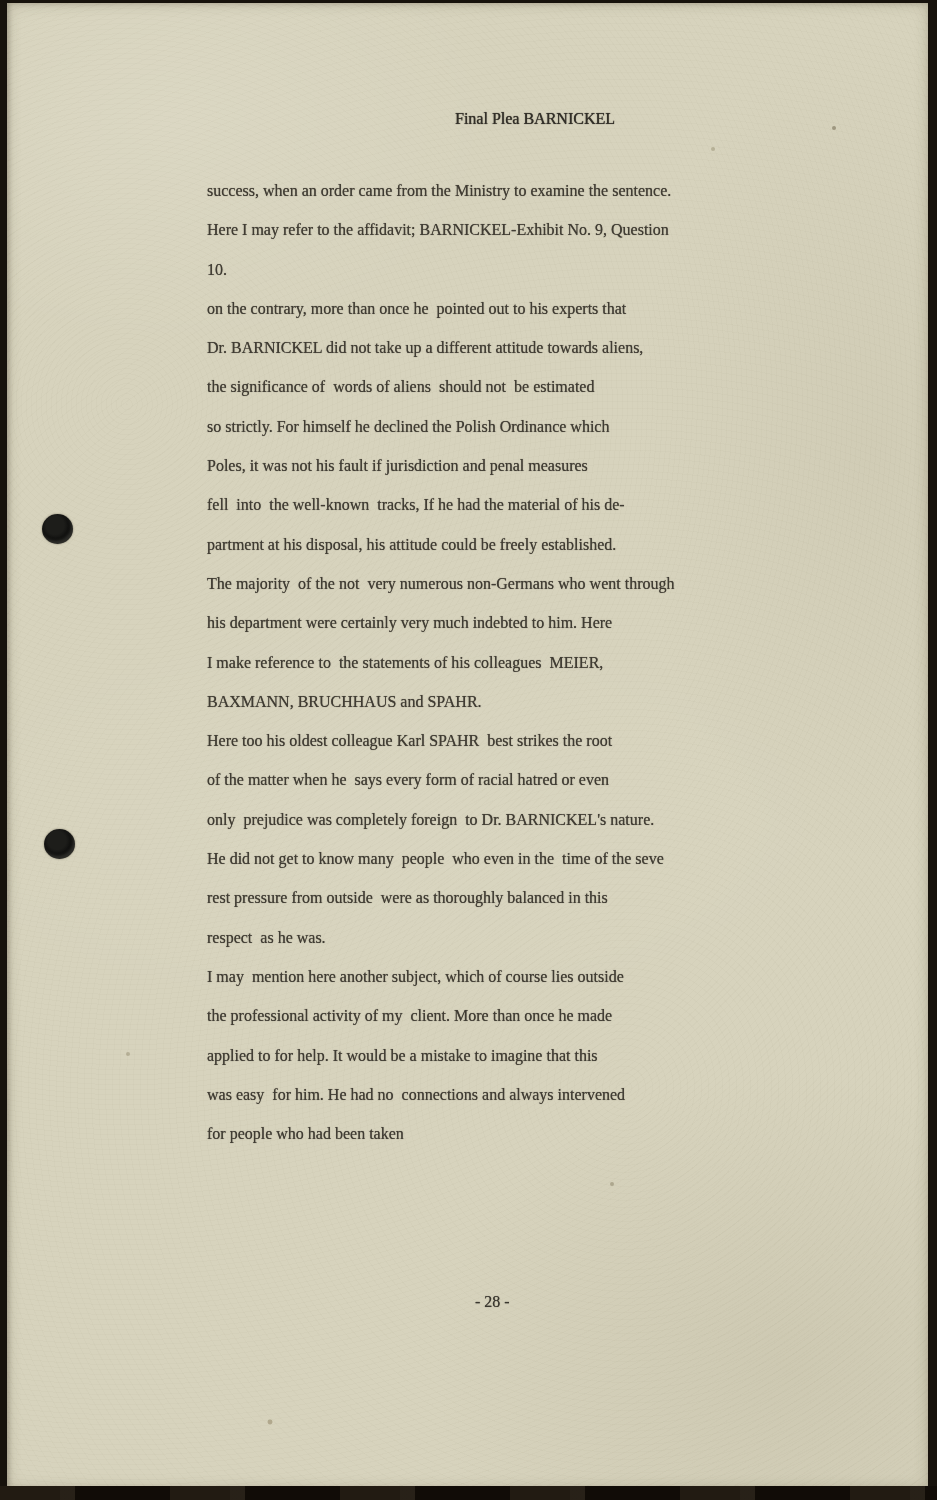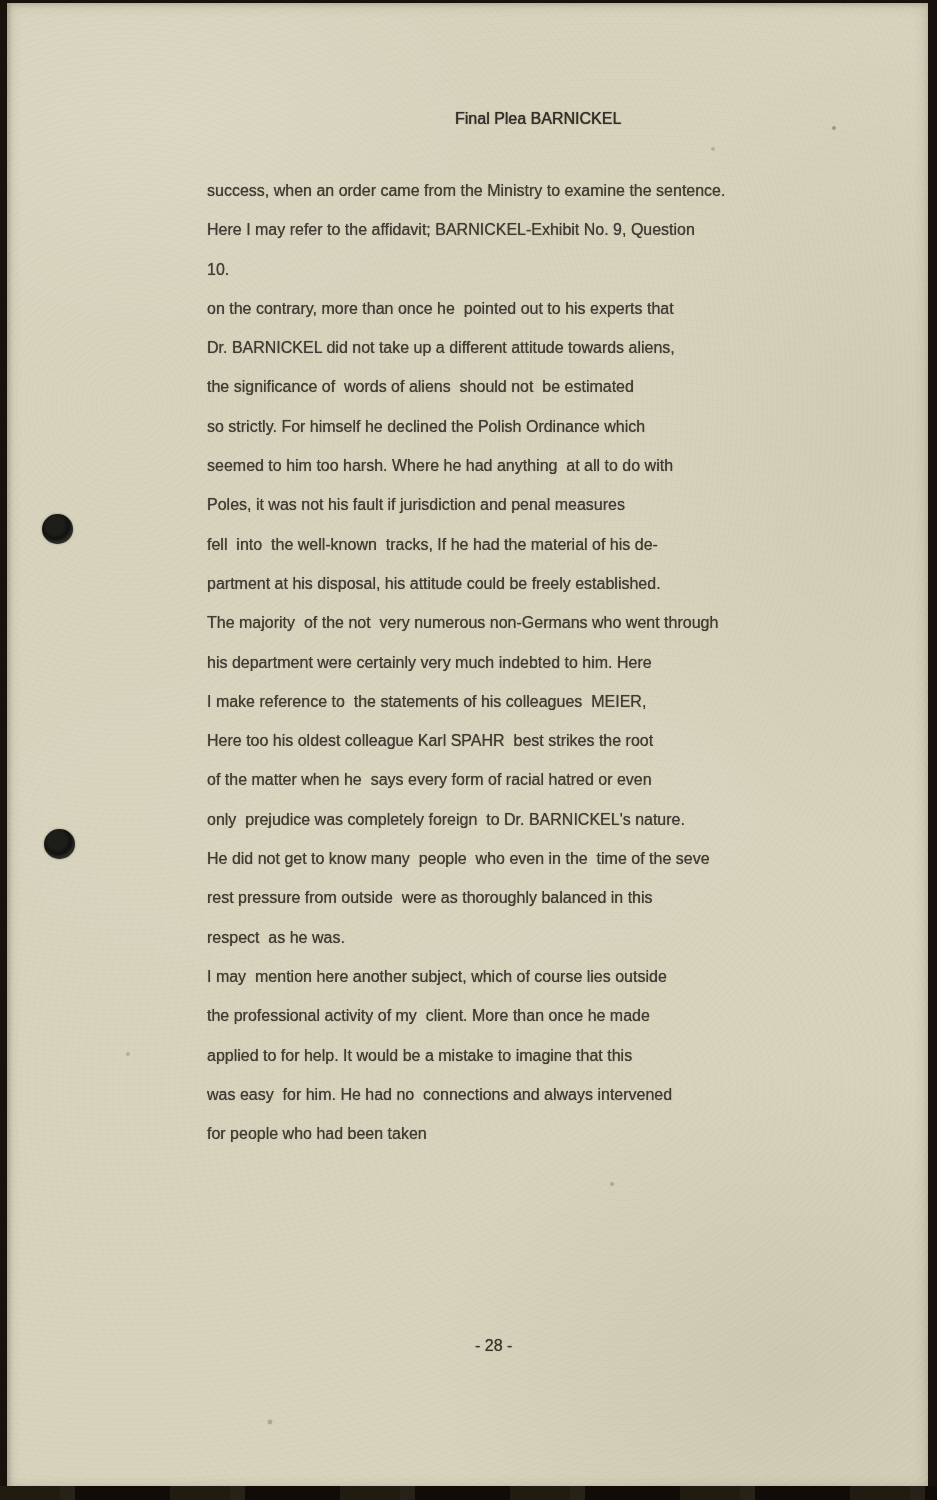--- a/index.html
+++ b/index.html
@@ -1,21 +1,21 @@
 <!DOCTYPE html>
 <html><head>
 <meta charset="utf-8">
 <style>
   html,body{margin:0;padding:0;background:#0e0b07;}
   .stage{
     position:relative;
     width:937px;height:1500px;
     overflow:hidden;
     background:#17120c;
-    font-family:Liberation Sans, sans-serif;
+    font-family:Liberation Serif, serif;
   }
   
   .scan-bottom{
     position:absolute;left:0;bottom:0;width:937px;height:14px;
     background:
       repeating-linear-gradient(90deg,
         #241d14 0 55px, #3a332a 55px 70px,
         #120d08 70px 160px, #2c2density 0),
       #1a140d;
     background:
@@ -58,21 +58,20 @@
     position:absolute;left:200px;top:168px;width:700px;
     font-size:16px;line-height:39.3px;
     color:#403c33;
     text-shadow:0 0 0.8px rgba(48,44,36,0.8);
   }
   .body-block .line{white-space:pre;height:39.3px;}
   .pagenum{
     position:absolute;left:468px;top:1290px;
     font-size:16px;color:#3a372f;white-space:pre;
     text-shadow:0 0 0.8px rgba(48,44,36,0.8);
-    margin-top:44px;
   }
   .hole{
     position:absolute;width:31px;height:30px;border-radius:50%;
     background:radial-gradient(circle at 42% 38%, #1d1d1a 0 35%, #050505 70%, #000 100%);
     box-shadow: inset -2px -3px 3px rgba(120,120,110,0.35), 0 0 2px rgba(70,62,44,0.6);
   }
   .hole-top{left:35px;top:511px;}
   .hole-bottom{left:37px;top:826px;}
 </style>
 </head>
@@ -83,27 +82,27 @@
     <div class="title">Final Plea BARNICKEL</div>
 
     <div class="body-block">
         <div class="line">success, when an order came from the Ministry to examine the sentence.</div>
         <div class="line">Here I may refer to the affidavit; BARNICKEL-Exhibit No. 9, Question</div>
         <div class="line">10.</div>
         <div class="line">on the contrary, more than once he  pointed out to his experts that</div>
         <div class="line">Dr. BARNICKEL did not take up a different attitude towards aliens,</div>
         <div class="line">the significance of  words of aliens  should not  be estimated</div>
         <div class="line">so strictly. For himself he declined the Polish Ordinance which</div>
-        <div class="line">seemed to him too harsh. Where he had anything  at all to do with</div>
         <div class="line">Poles, it was not his fault if jurisdiction and penal measures</div>
         <div class="line">fell  into  the well-known  tracks, If he had the material of his de-</div>
         <div class="line">partment at his disposal, his attitude could be freely established.</div>
         <div class="line">The majority  of the not  very numerous non-Germans who went through</div>
         <div class="line">his department were certainly very much indebted to him. Here</div>
         <div class="line">I make reference to  the statements of his colleagues  MEIER,</div>
+        <div class="line">BAXMANN, BRUCHHAUS and SPAHR.</div>
         <div class="line">Here too his oldest colleague Karl SPAHR  best strikes the root</div>
         <div class="line">of the matter when he  says every form of racial hatred or even</div>
         <div class="line">only  prejudice was completely foreign  to Dr. BARNICKEL's nature.</div>
         <div class="line">He did not get to know many  people  who even in the  time of the seve</div>
         <div class="line">rest pressure from outside  were as thoroughly balanced in this</div>
         <div class="line">respect  as he was.</div>
         <div class="line">I may  mention here another subject, which of course lies outside</div>
         <div class="line">the professional activity of my  client. More than once he made</div>
         <div class="line">applied to for help. It would be a mistake to imagine that this</div>
         <div class="line">was easy  for him. He had no  connections and always intervened</div>

